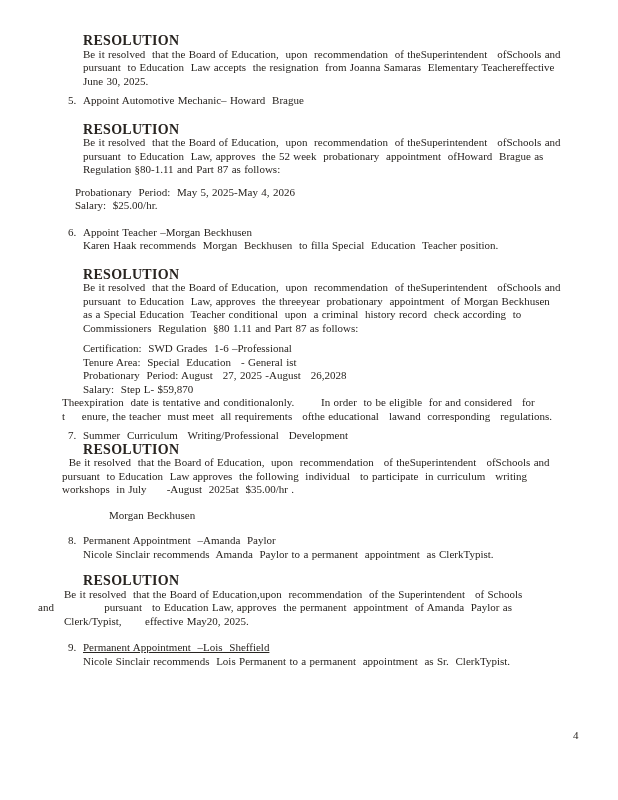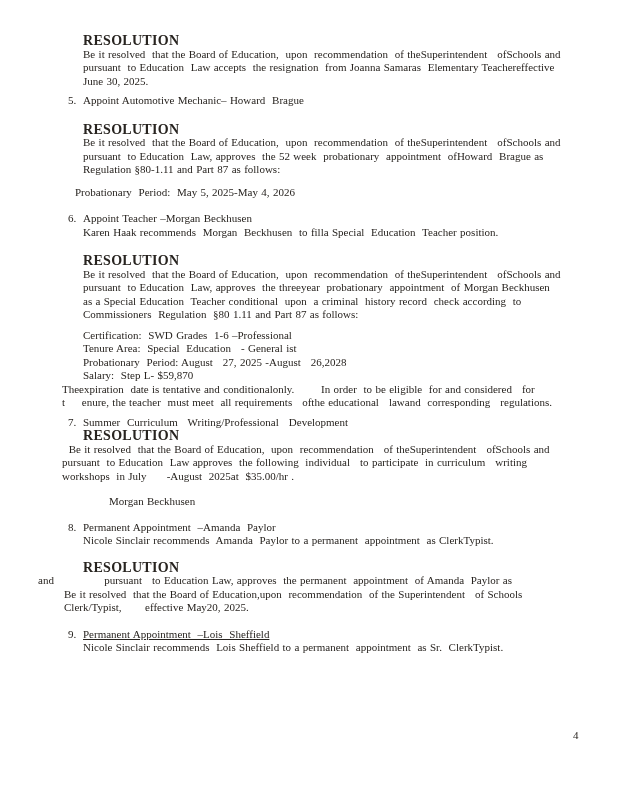--- a/index.html
+++ b/index.html
@@ -41,20 +41,21 @@
 
   <div style="margin-top:15px">
     <div class="ln x-body res-label">RESOLUTION</div>
     <div class="ln x-body">Be it resolved  that the Board of Education,  upon  recommendation  of theSuperintendent   ofSchools and</div>
     <div class="ln x-body">pursuant  to Education  Law, approves  the 52 week  probationary  appointment  ofHoward  Brague as</div>
     <div class="ln x-body">Regulation §80-1.11 and Part 87 as follows:</div>
   </div>
 
   <div style="margin-top:9px">
     <div class="ln x-detail">Probationary  Period:  May 5, 2025-May 4, 2026</div>
+    <div class="ln x-detail">Salary:  $25.00/hr.</div>
   </div>
 
   <div style="margin-top:13px">
     <div class="ln x-item"><span class="num">6.</span><span>Appoint Teacher –Morgan Beckhusen</span></div>
     <div class="ln x-body">Karen Haak recommends  Morgan  Beckhusen  to filla Special  Education  Teacher position.</div>
   </div>
 
   <div style="margin-top:15px">
     <div class="ln x-body res-label">RESOLUTION</div>
     <div class="ln x-body">Be it resolved  that the Board of Education,  upon  recommendation  of theSuperintendent   ofSchools and</div>
@@ -84,24 +85,24 @@
     <div class="ln x-name">Morgan Beckhusen</div>
   </div>
 
   <div style="margin-top:12px">
     <div class="ln x-item"><span class="num">8.</span><span>Permanent Appointment  –Amanda  Paylor</span></div>
     <div class="ln x-body">Nicole Sinclair recommends  Amanda  Paylor to a permanent  appointment  as ClerkTypist.</div>
   </div>
 
   <div style="margin-top:13px">
     <div class="ln x-body res-label">RESOLUTION</div>
+    <div class="ln x-and ti-26">Be it resolved  that the Board of Education,upon  recommendation  of the Superintendent   of Schools</div>
     <div class="ln x-and">and               pursuant   to Education Law, approves  the permanent  appointment  of Amanda  Paylor as</div>
-    <div class="ln x-and ti-26">Be it resolved  that the Board of Education,upon  recommendation  of the Superintendent   of Schools</div>
     <div class="ln x-and ti-26">Clerk/Typist,       effective May20, 2025.</div>
   </div>
 
   <div style="margin-top:13px">
     <div class="ln x-item"><span class="num">9.</span><span class="u">Permanent Appointment  –Lois  Sheffield</span></div>
-    <div class="ln x-body">Nicole Sinclair recommends  Lois Sheffield to a permanent  appointment  as Sr.  ClerkTypist.</div>
+    <div class="ln x-body">Nicole Sinclair recommends  Lois Permanent to a permanent  appointment  as Sr.  ClerkTypist.</div>
   </div>
 
   <div class="pageno">4</div>
 </div>
 
 </body></html>

